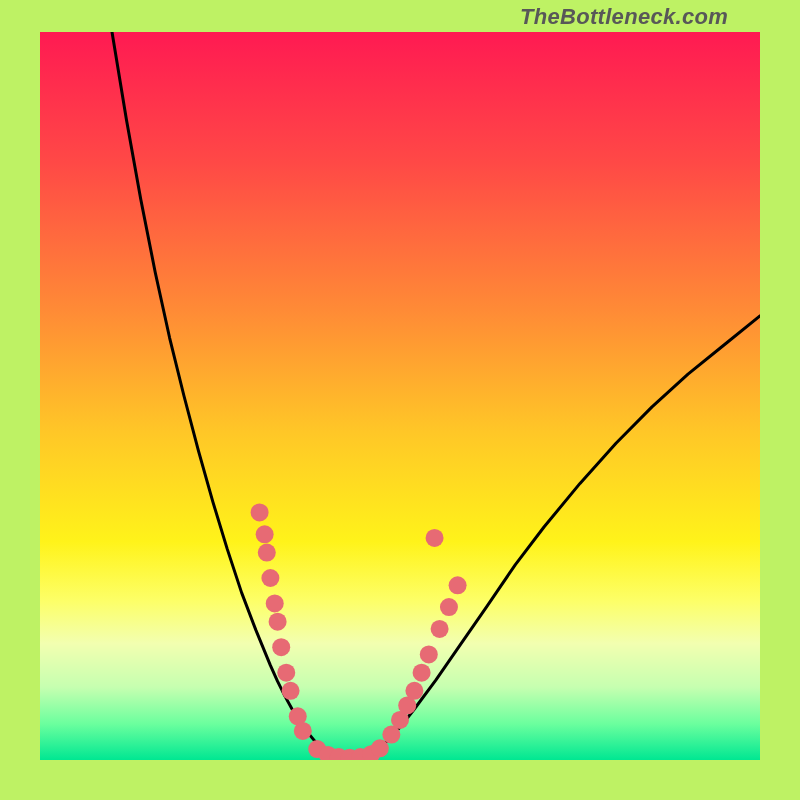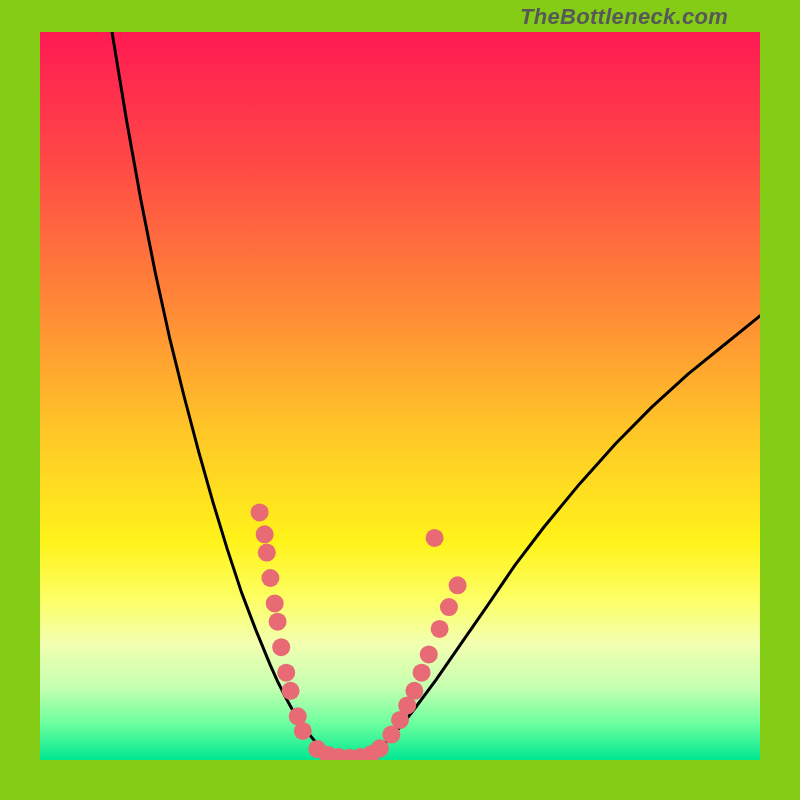--- a/index.html
+++ b/index.html
@@ -1,16 +1,16 @@
 <!DOCTYPE html>
 <html><head>
 <meta charset="utf-8">
 <style>
   html,body{margin:0;padding:0;width:800px;height:800px;background:#000;overflow:hidden;font-family:Arial,Helvetica,sans-serif}
-  .frame{position:absolute;left:0;top:0;width:800px;height:800px;background:#84cc16}
+  .frame{position:absolute;left:0;top:0;width:800px;height:800px;background:#bef264}
   .plot{position:absolute;left:40px;top:32px;width:720px;height:728px;overflow:hidden}
   .grad{position:absolute;left:0;top:0;right:0;bottom:0}
   .water{position:absolute;left:520px;top:4px;font:italic 700 22px Arial;color:#585858;letter-spacing:.3px}
   svg{position:absolute;left:0;top:0}
 </style>
 </head>
 <body>
 
 <div class="frame">
   <div class="water">TheBottleneck.com</div>

